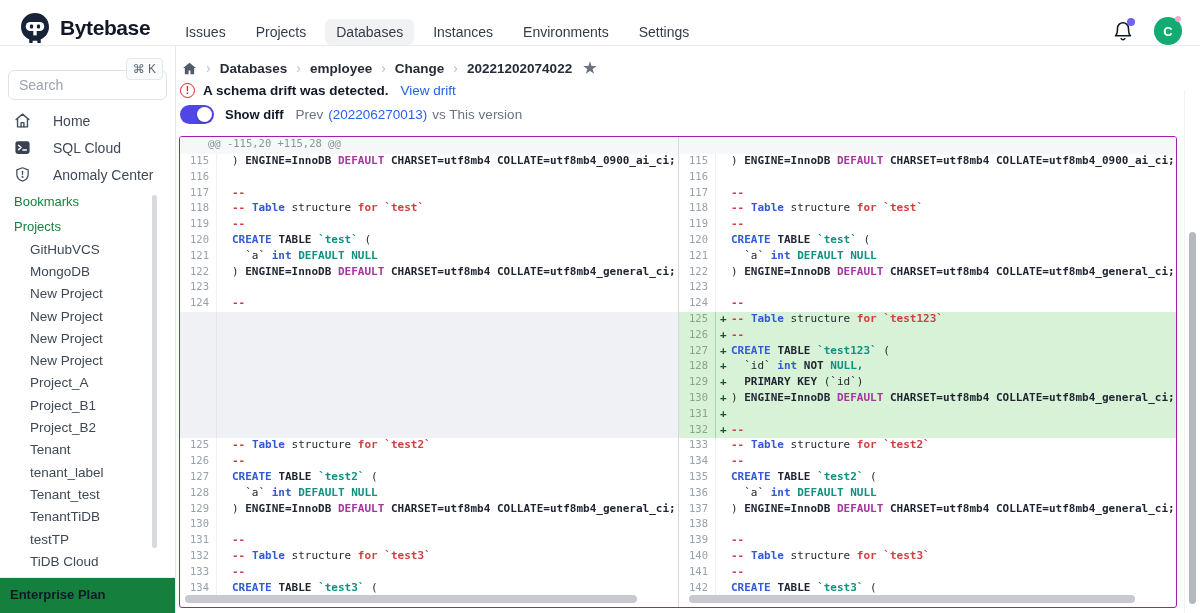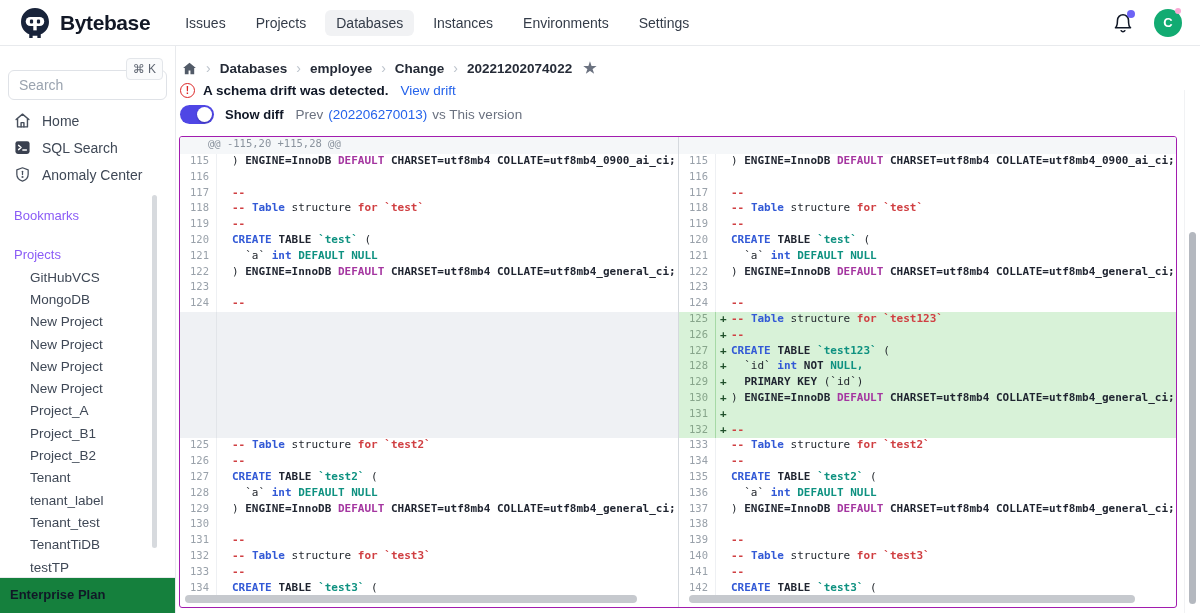--- a/index.html
+++ b/index.html
@@ -1,21 +1,21 @@
 <!DOCTYPE html>
 <html><head>
 <meta charset="utf-8">
 <style>
   * { margin:0; padding:0; box-sizing:border-box; }
   html,body { width:1200px; height:613px; }
   body { position:relative; font-family:"Liberation Sans",sans-serif; background:#fff; overflow:hidden; color:#111827; }
 
   
   .topbar { position:absolute; top:0; left:0; right:0; height:46px; background:#fff;
-            border-bottom:1px solid #e8eaed; display:flex; align-items:center; padding:0 18px; z-index:5; }
+            border-bottom:1px solid #e8eaed; display:flex; align-items:flex-end; padding:0 18px; z-index:5; }
   .brand { display:flex; align-items:center; gap:8px; }
   .brand svg { width:34px; height:34px; }
   .brand-name { font-size:21px; font-weight:800; color:#121826; letter-spacing:-0.4px; }
   .topnav { display:flex; align-items:center; gap:8px; margin-left:24px; }
   .nav-item { padding:5px 11px; font-size:14px; color:#343c49; font-weight:500; border-radius:6px; cursor:pointer; }
   .nav-item.active { background:#f1f2f4; }
   .top-right { margin-left:auto; display:flex; align-items:center; gap:20px; }
   .bell { position:relative; width:22px; height:22px; }
   .bell svg { width:22px; height:22px; }
   .bell-dot { position:absolute; top:-2px; right:-1px; width:8px; height:8px; border-radius:50%; background:#6d63f5; }
@@ -25,25 +25,25 @@
 
   
   .sidebar { position:absolute; top:46px; left:0; width:176px; bottom:0; background:#fff;
              border-right:1px solid #e8eaed; overflow:hidden; }
   .search-wrap { position:relative; margin:8px 8px 7px 8px; }
   .search-wrap input { width:100%; height:30px; border:1px solid #dfe2e7; border-radius:6px;
                        padding:0 42px 0 10px; font-size:14px; font-family:inherit; color:#111827; outline:none;margin-top:16px; }
   .search-wrap input::placeholder { color:#9aa3af; }
   .kbd { position:absolute; right:4px; top:4px; height:22px; padding:0 6px; display:flex; align-items:center;
          border:1px solid #e3e6ea; border-radius:4px; background:#fafbfc; color:#5f6672; font-size:12px; }
-  .snav-item { display:flex; align-items:center; gap:11px; height:27px; padding:0 14px;
+  .snav-item { display:flex; align-items:center; gap:22px; height:27px; padding:0 14px;
                font-size:14px; color:#3f4856; cursor:pointer; }
   .snav-item svg { width:17px; height:17px; flex:none; color:#474f5c; }
-  .section-label { margin-top:15px; height:24px; display:flex; align-items:center; padding-left:14px;
-                   font-size:13px; color:#8b5cf6; }
+  .section-label { margin-top:1px; height:24px; display:flex; align-items:center; padding-left:14px;
+                   font-size:13px; color:#15803d; }
   .proj-item { height:22.3px; display:flex; align-items:center; padding-left:30px;
                font-size:13.5px; color:#3f4856; cursor:pointer; }
   .side-divider { border-top:1px solid #eceef1; margin-top:10px; }
   .archive-row { margin-top:5px; height:27px; }
   .side-footer { position:absolute; bottom:0; left:0; right:0; background:#15803d; border-top:1px solid #e8eaed;
                  padding:9px 12px 11px 10px; font-size:13px; font-weight:700; color:#111827; cursor:pointer; }
   .side-thumb { position:absolute; left:152px; top:149px; width:5px; height:353px; border-radius:3px; background:#d7dade; }
 
   
   .main { position:absolute; left:177px; top:46px; right:0; bottom:0; background:#fff; }
@@ -153,21 +153,21 @@
         <span>Home</span>
       </div>
       <div class="snav-item">
         <span style="display: flex; width: 17px; height: 17px;">
           <svg viewBox="0 0 24 24">
             <rect x="2" y="3" width="20" height="18" rx="3.5" fill="#3a4150"></rect>
             <path d="M6.5 9l3.5 3-3.5 3" stroke="#fff" stroke-width="2" fill="none" stroke-linecap="round" stroke-linejoin="round"></path>
             <path d="M12.5 15.5h5" stroke="#fff" stroke-width="2" stroke-linecap="round"></path>
           </svg>
         </span>
-        <span>SQL Search</span>
+        <span>SQL Cloud</span>
       </div>
       <div class="snav-item">
         <span style="display: flex; width: 17px; height: 17px;">
           <svg viewBox="0 0 24 24" fill="none" stroke="currentColor" stroke-width="1.8" stroke-linecap="round" stroke-linejoin="round">
             <path d="M12 2.5l8 3v6.2c0 4.8-3.4 8.3-8 9.8-4.6-1.5-8-5-8-9.8V5.5z"></path>
             <path d="M12 7.5v4.5"></path>
             <circle cx="12" cy="15.5" r=".6" fill="currentColor"></circle>
           </svg>
         </span>
         <span>Anomaly Center</span>

